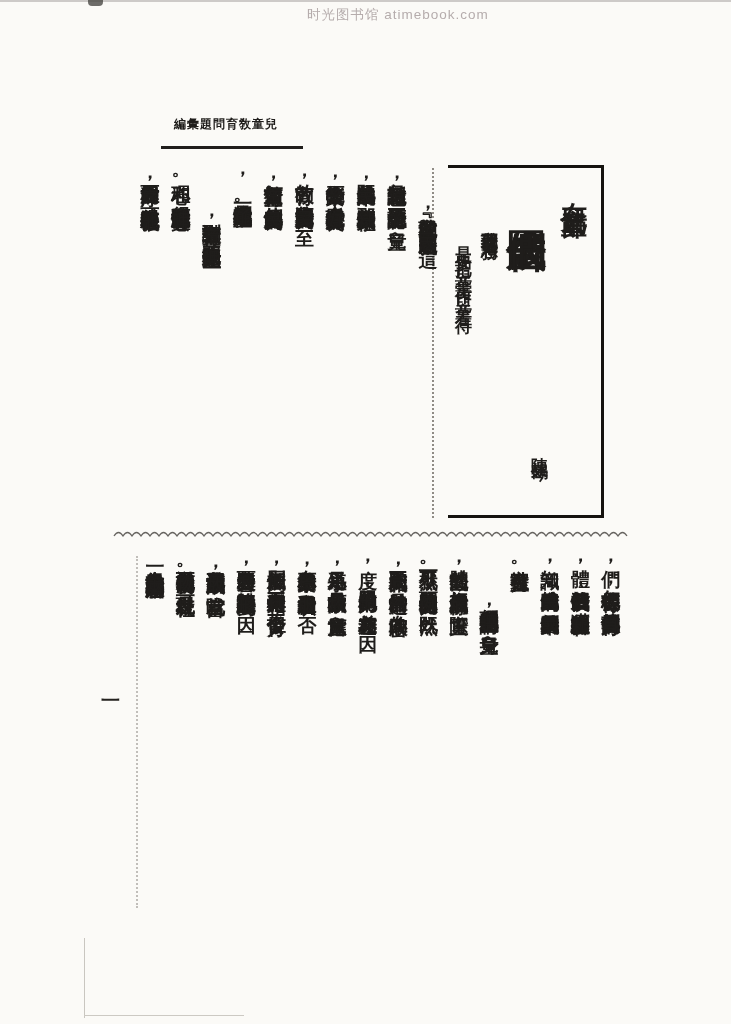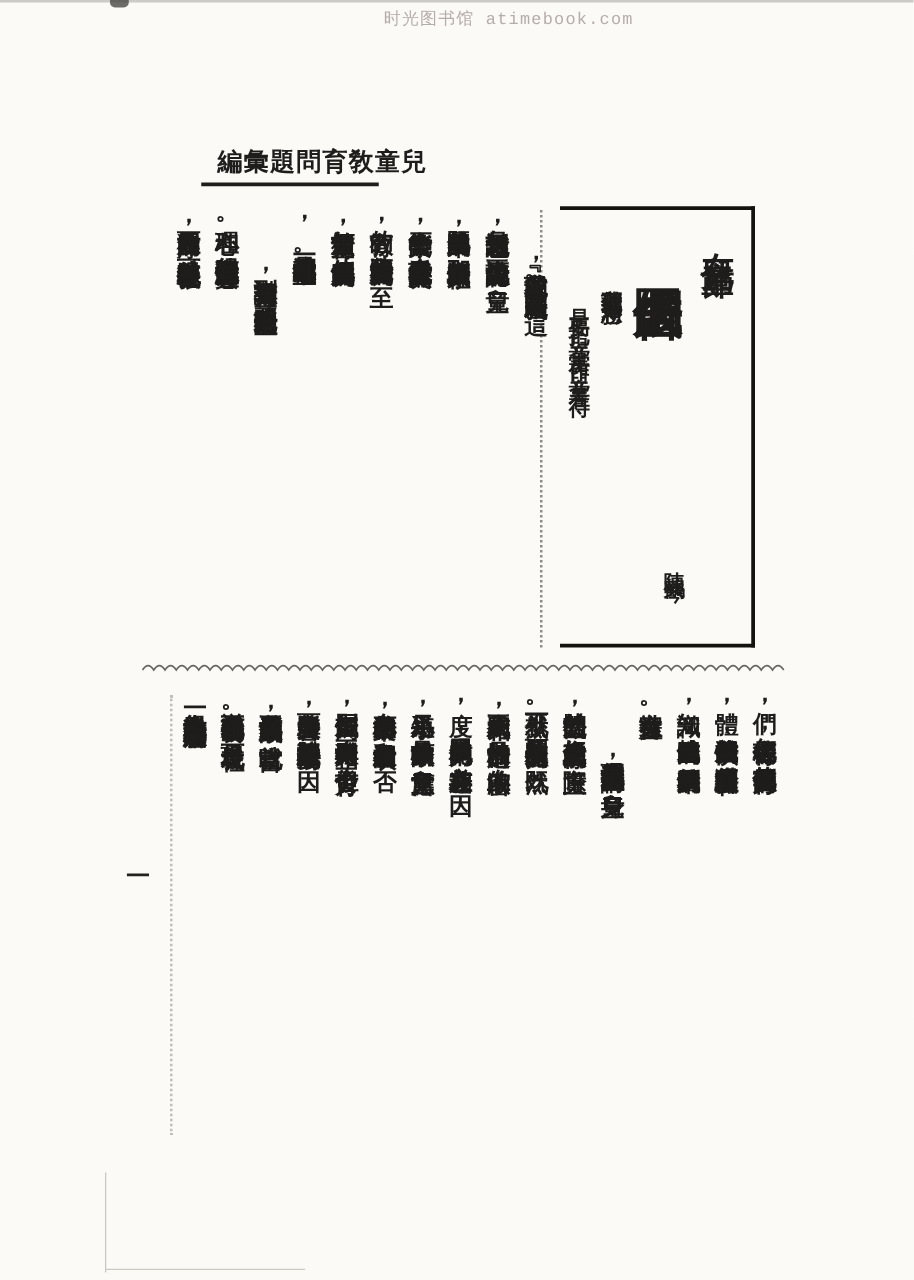--- a/index.html
+++ b/index.html
@@ -13,28 +13,28 @@
     background:var(--paper,#fbfaf7);
   }
   
   .edge-top{position:absolute;left:0;top:0;width:731px;height:2px;background:#b3b1af;opacity:.65;}
   .smudge-tl{position:absolute;left:88px;top:0;width:15px;height:6px;background:#4a4845;border-radius:0 0 4px 4px;opacity:.8;}
   .edge-left-b{position:absolute;left:84px;top:938px;width:1px;height:80px;background:#c9c6c0;}
   .edge-bottom{position:absolute;left:84px;top:1015px;width:160px;height:1px;background:#ccc9c3;}
 
   .watermark{
     position:absolute;left:307px;top:6px;
-    font-family:Liberation Mono, monospace;
+    font-family:Liberation Sans, sans-serif;
     font-size:13.5px;letter-spacing:1px;
     color:var(--watermark,#b5acac);white-space:nowrap;
   }
 
   .header-label{
     position:absolute;left:174px;top:116px;
-    font-size:20px;font-weight:700;letter-spacing:1px;
+    font-size:12px;font-weight:700;letter-spacing:1px;
     color:var(--ink,#1f1d1b);white-space:nowrap;
   }
   .header-rule{position:absolute;left:161px;top:146px;width:142px;height:3px;background:#201e1c;}
 
   
   .title-box{
     position:absolute;left:448px;top:165px;width:153px;height:347px;
     border-top:3px solid #15130f;border-right:3px solid #15130f;border-bottom:3px solid #15130f;
   }
   .dotted-v{position:absolute;width:0;border-left:2px dotted #6b6660;opacity:.75;}

